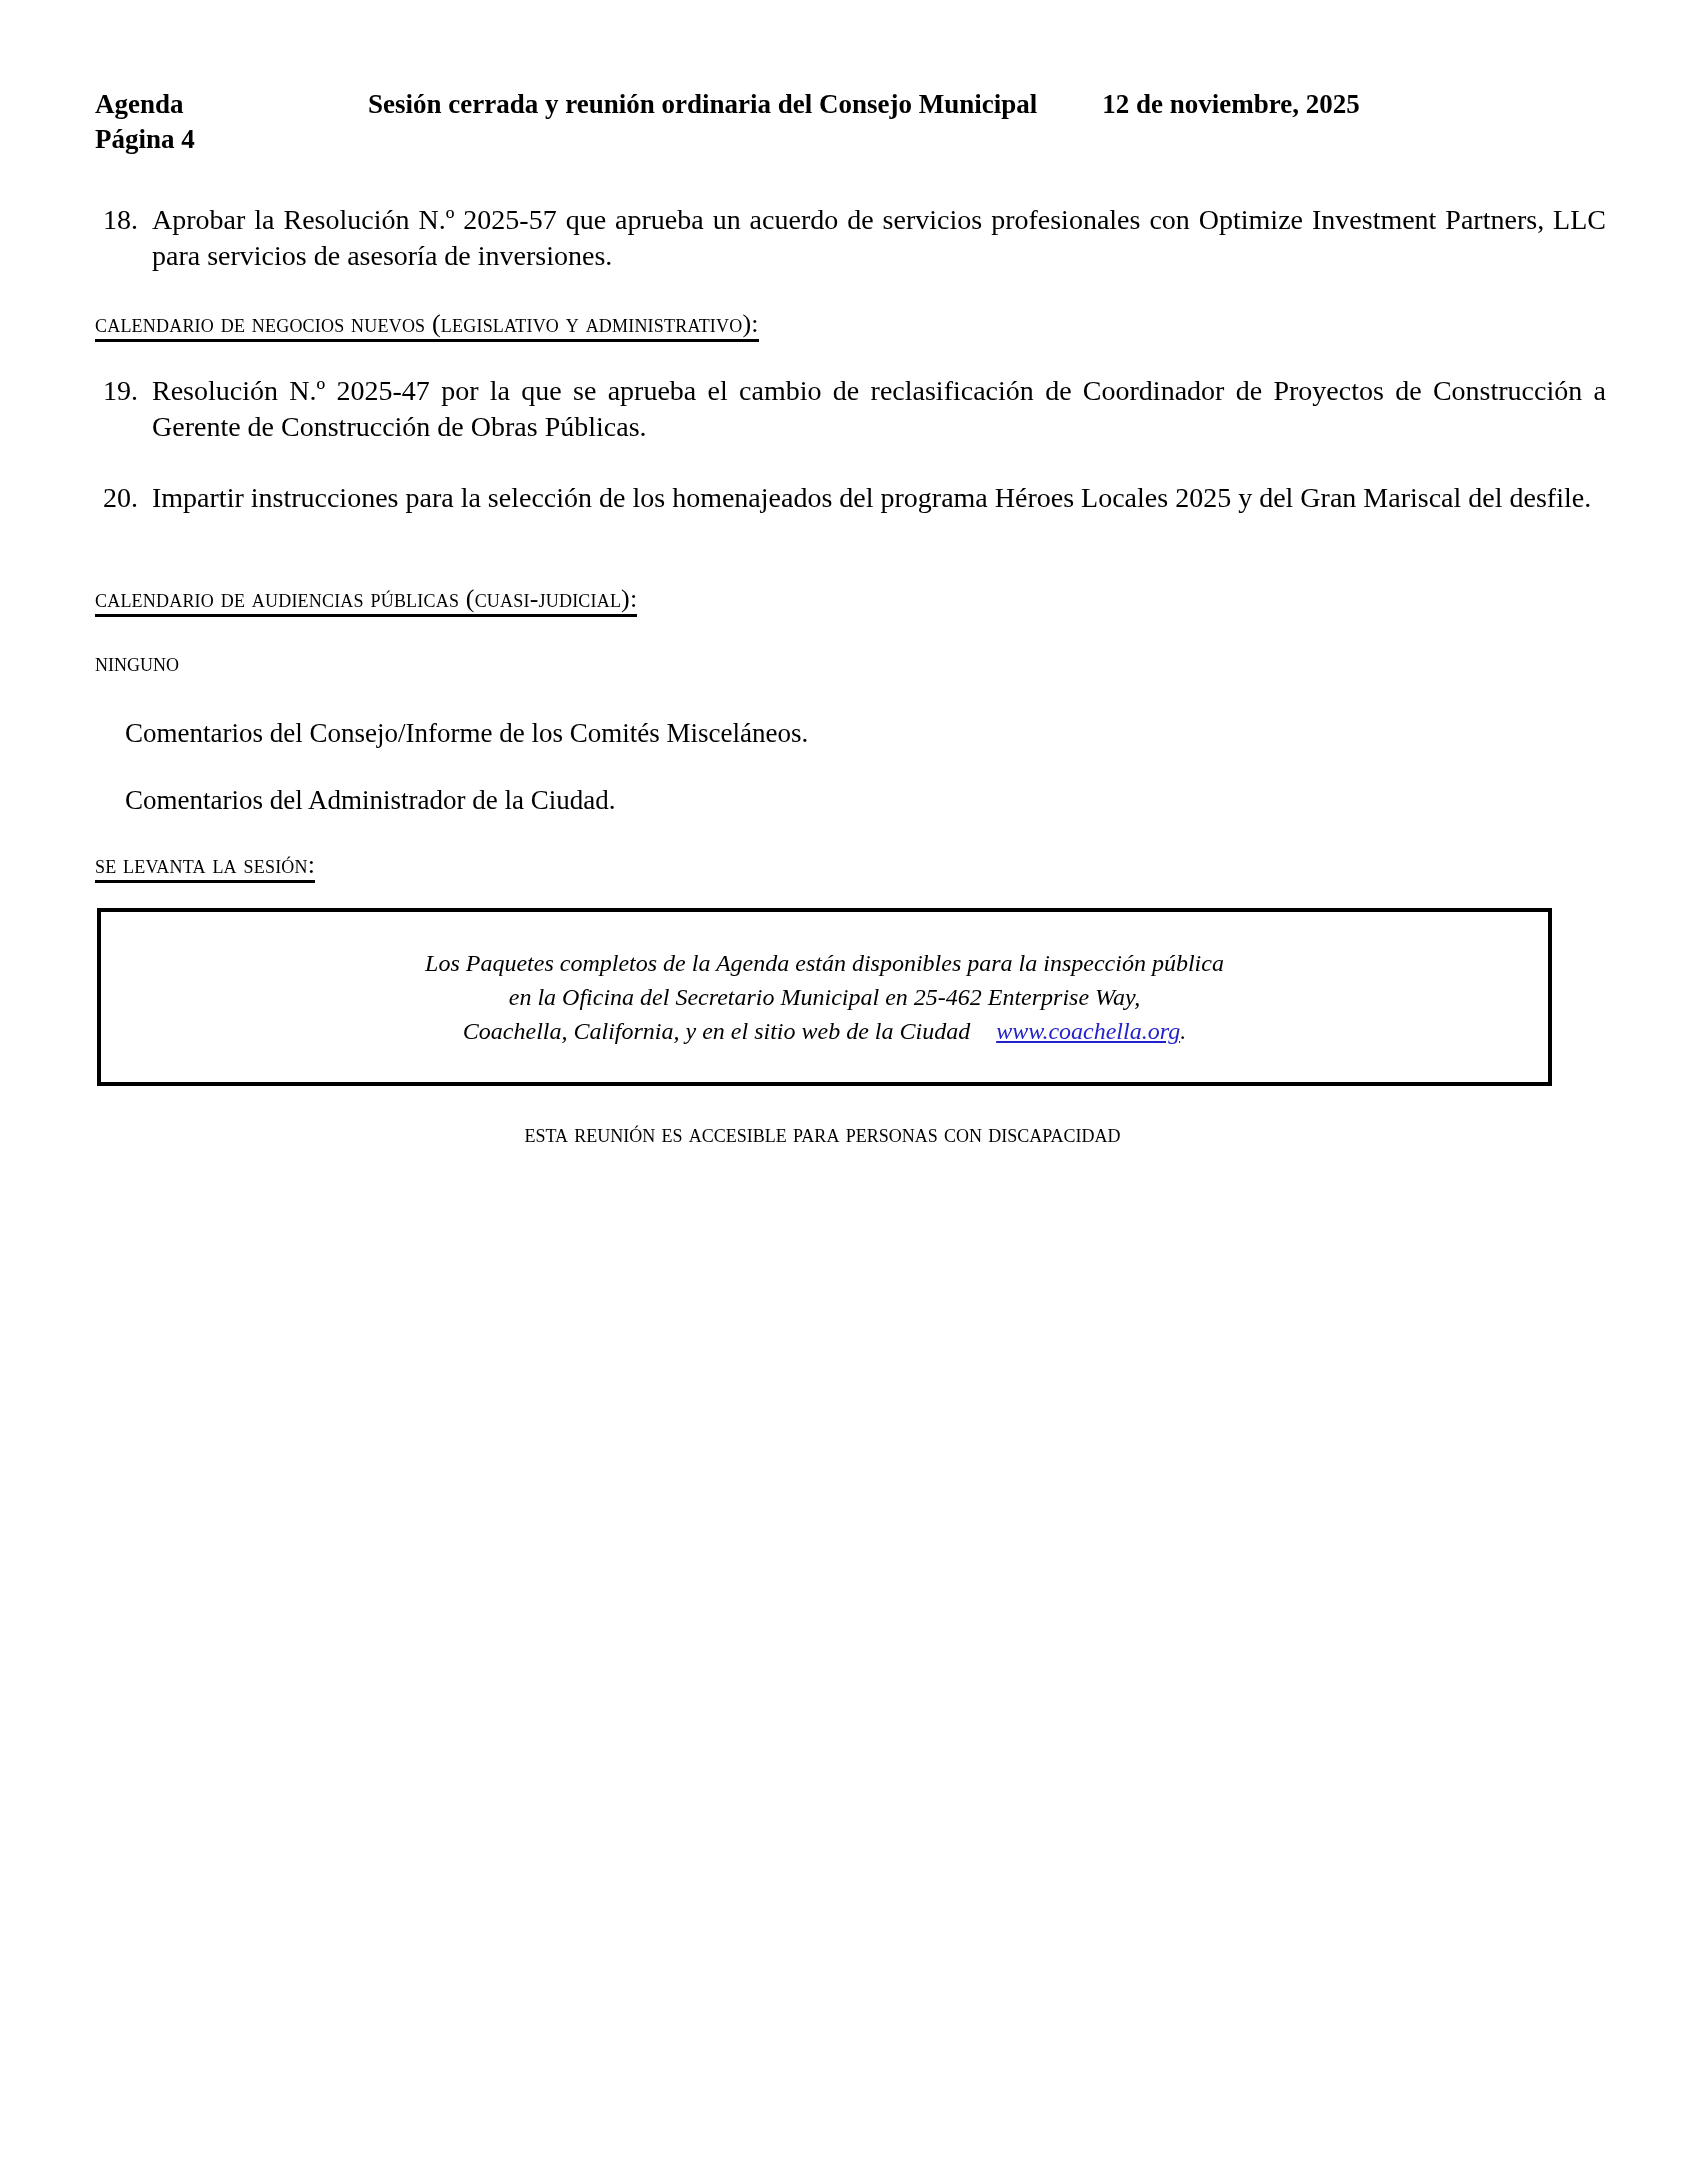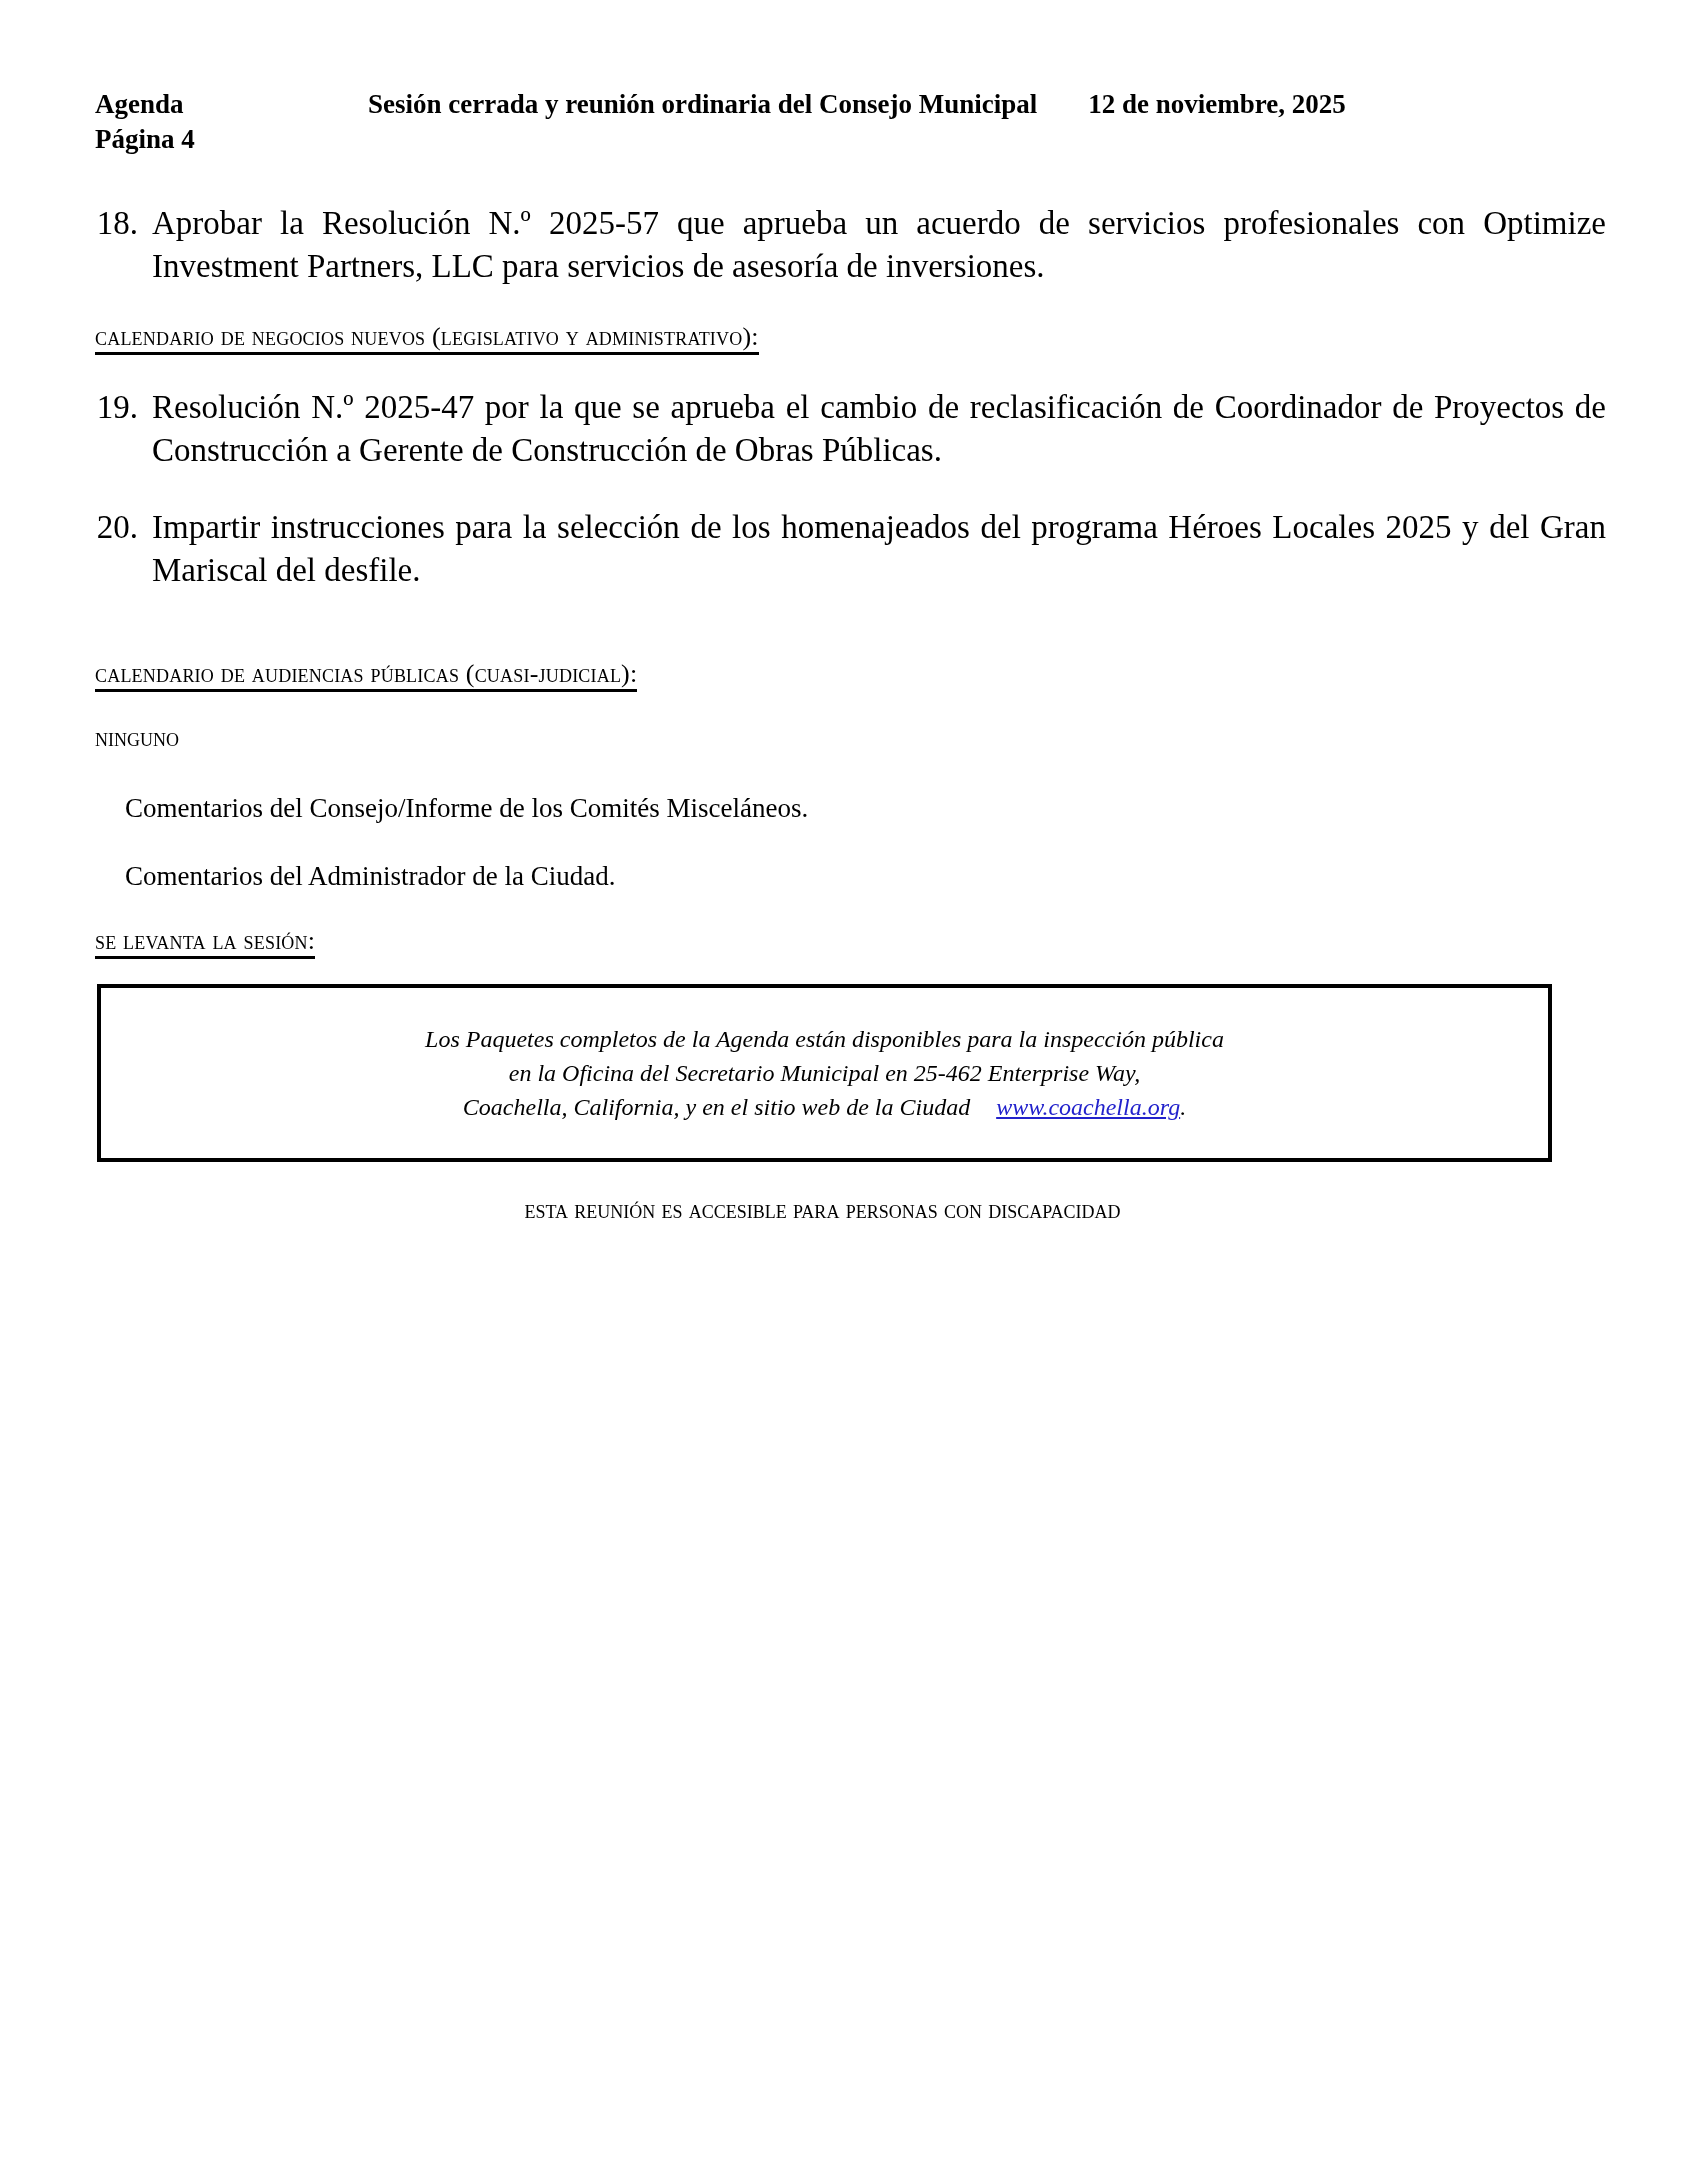--- a/index.html
+++ b/index.html
@@ -30,28 +30,28 @@
     line-height: 1.28;
     margin-bottom: 46px;
   }
   .doc-header .hrow {
     display: flex;
     align-items: baseline;
     white-space: nowrap;
   }
   .hdr-left   { width: 273px; flex: 0 0 273px; }
   .hdr-center { flex: 0 0 auto; }
-  .hdr-right  { flex: 0 0 auto; margin-left: 51px; }
+  .hdr-right  { flex: 0 0 auto; margin-left: 65px; }
 
   
   .item {
     display: flex;
     align-items: flex-start;
     margin: 0 0 34px 0;
-    font-size: 33px;
+    font-size: 28px;
     line-height: 1.30;
   }
   .item .num {
     flex: 0 0 auto;
     width: 57px;
     text-align: right;
     padding-right: 14px;
     box-sizing: border-box;
   }
   .item .body {

